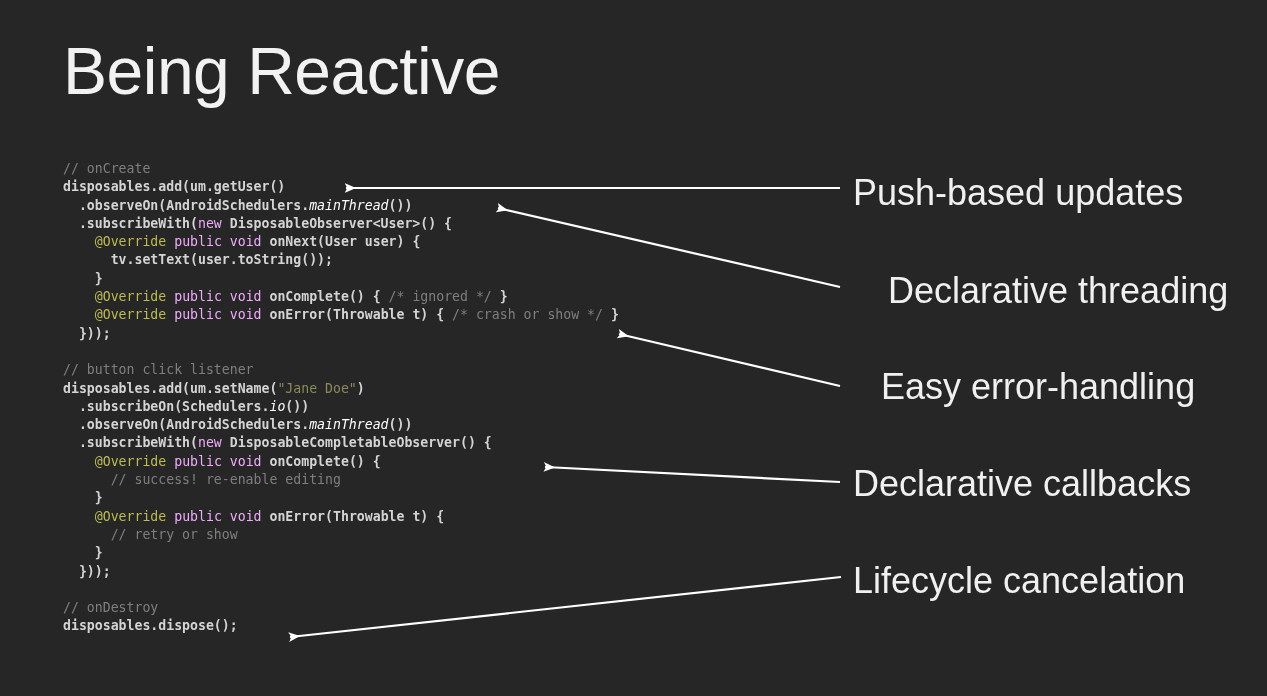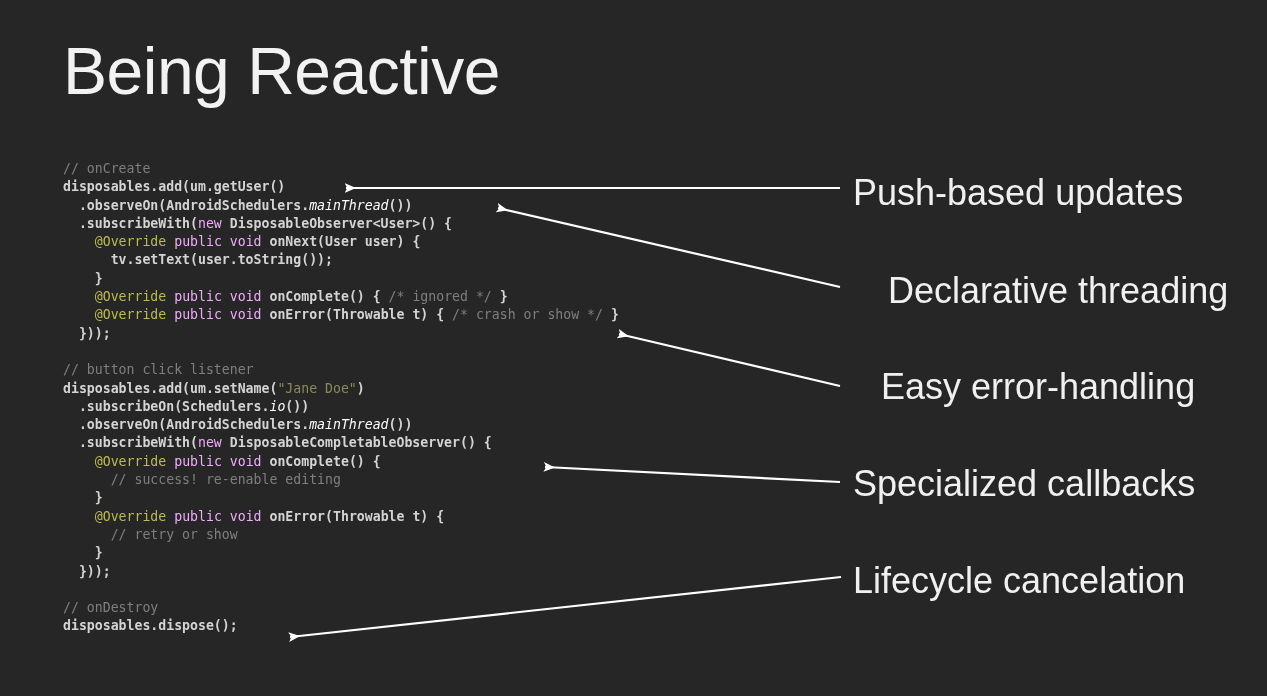--- a/index.html
+++ b/index.html
@@ -71,21 +71,21 @@
 <body style="background: rgb(38, 38, 38);">
 
 <div id="slide-title">Being Reactive</div>
 
 <div id="code-block"><div class="code-line"><span class="tok-cmt">// onCreate</span></div><div class="code-line"><span class="tok-plain">disposables.add(um.getUser()</span></div><div class="code-line"><span class="tok-plain">  .observeOn(AndroidSchedulers.</span><span class="tok-ital">mainThread</span><span class="tok-plain">())</span></div><div class="code-line"><span class="tok-plain">  .subscribeWith(</span><span class="tok-kw">new</span><span class="tok-plain"> DisposableObserver&lt;User&gt;() {</span></div><div class="code-line"><span class="tok-plain">    </span><span class="tok-anno">@Override</span><span class="tok-plain"> </span><span class="tok-kw">public</span><span class="tok-plain"> </span><span class="tok-kw">void</span><span class="tok-plain"> onNext(User user) {</span></div><div class="code-line"><span class="tok-plain">      tv.setText(user.toString());</span></div><div class="code-line"><span class="tok-plain">    }</span></div><div class="code-line"><span class="tok-plain">    </span><span class="tok-anno">@Override</span><span class="tok-plain"> </span><span class="tok-kw">public</span><span class="tok-plain"> </span><span class="tok-kw">void</span><span class="tok-plain"> onComplete() { </span><span class="tok-cmt">/* ignored */</span><span class="tok-plain"> }</span></div><div class="code-line"><span class="tok-plain">    </span><span class="tok-anno">@Override</span><span class="tok-plain"> </span><span class="tok-kw">public</span><span class="tok-plain"> </span><span class="tok-kw">void</span><span class="tok-plain"> onError(Throwable t) { </span><span class="tok-cmt">/* crash or show */</span><span class="tok-plain"> }</span></div><div class="code-line"><span class="tok-plain">  }));</span></div><div class="code-line">&nbsp;</div><div class="code-line"><span class="tok-cmt">// button click listener</span></div><div class="code-line"><span class="tok-plain">disposables.add(um.setName(</span><span class="tok-str">"Jane Doe"</span><span class="tok-plain">)</span></div><div class="code-line"><span class="tok-plain">  .subscribeOn(Schedulers.</span><span class="tok-ital">io</span><span class="tok-plain">())</span></div><div class="code-line"><span class="tok-plain">  .observeOn(AndroidSchedulers.</span><span class="tok-ital">mainThread</span><span class="tok-plain">())</span></div><div class="code-line"><span class="tok-plain">  .subscribeWith(</span><span class="tok-kw">new</span><span class="tok-plain"> DisposableCompletableObserver() {</span></div><div class="code-line"><span class="tok-plain">    </span><span class="tok-anno">@Override</span><span class="tok-plain"> </span><span class="tok-kw">public</span><span class="tok-plain"> </span><span class="tok-kw">void</span><span class="tok-plain"> onComplete() {</span></div><div class="code-line"><span class="tok-plain">      </span><span class="tok-cmt">// success! re-enable editing</span></div><div class="code-line"><span class="tok-plain">    }</span></div><div class="code-line"><span class="tok-plain">    </span><span class="tok-anno">@Override</span><span class="tok-plain"> </span><span class="tok-kw">public</span><span class="tok-plain"> </span><span class="tok-kw">void</span><span class="tok-plain"> onError(Throwable t) {</span></div><div class="code-line"><span class="tok-plain">      </span><span class="tok-cmt">// retry or show</span></div><div class="code-line"><span class="tok-plain">    }</span></div><div class="code-line"><span class="tok-plain">  }));</span></div><div class="code-line">&nbsp;</div><div class="code-line"><span class="tok-cmt">// onDestroy</span></div><div class="code-line"><span class="tok-plain">disposables.dispose();</span></div></div>
 
 <div id="annotation-labels">
     <div class="annotation-label" style="left: 853px; top: 175px;">Push-based updates</div>
     <div class="annotation-label" style="left: 888px; top: 273px;">Declarative threading</div>
     <div class="annotation-label" style="left: 853px; top: 369px; margin-left: 28px;">Easy error-handling</div>
-    <div class="annotation-label" style="left: 853px; top: 466px;">Specialized callbacks</div>
+    <div class="annotation-label" style="left: 853px; top: 466px;">Declarative callbacks</div>
     <div class="annotation-label" style="left: 853px; top: 563px; text-align: right;">Lifecycle cancelation</div>
   </div>
 
 <svg id="arrow-layer" viewBox="0 0 1267 696" width="1267" height="696" xmlns="http://www.w3.org/2000/svg">
   <defs>
     <marker id="arrowhead" markerWidth="5.2" markerHeight="4.4" refX="4.6" refY="2.2" orient="auto" markerUnits="strokeWidth">
       <path d="M5.2,0 L0,2.2 L5.2,4.4 L4.0,2.2 Z" fill="#ffffff"></path>
     </marker>
   </defs>
   <g id="arrow-lines">

